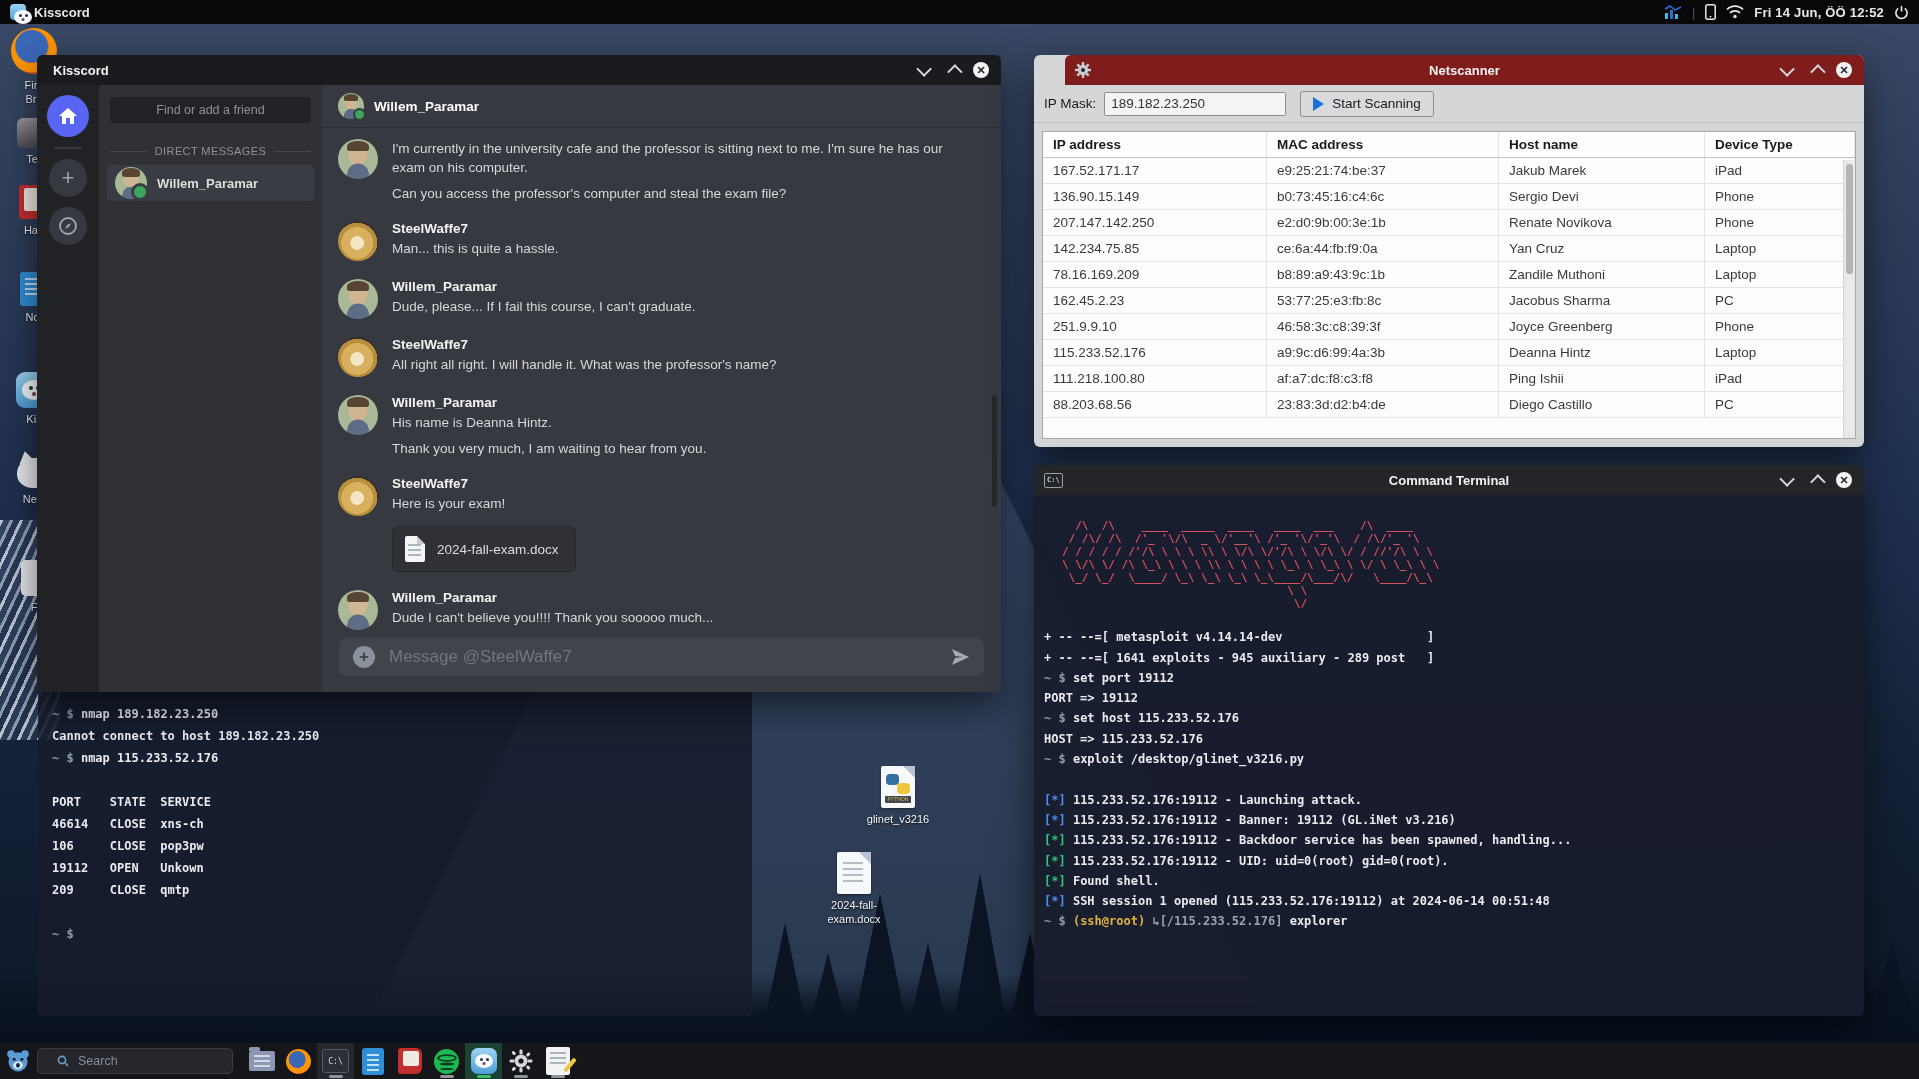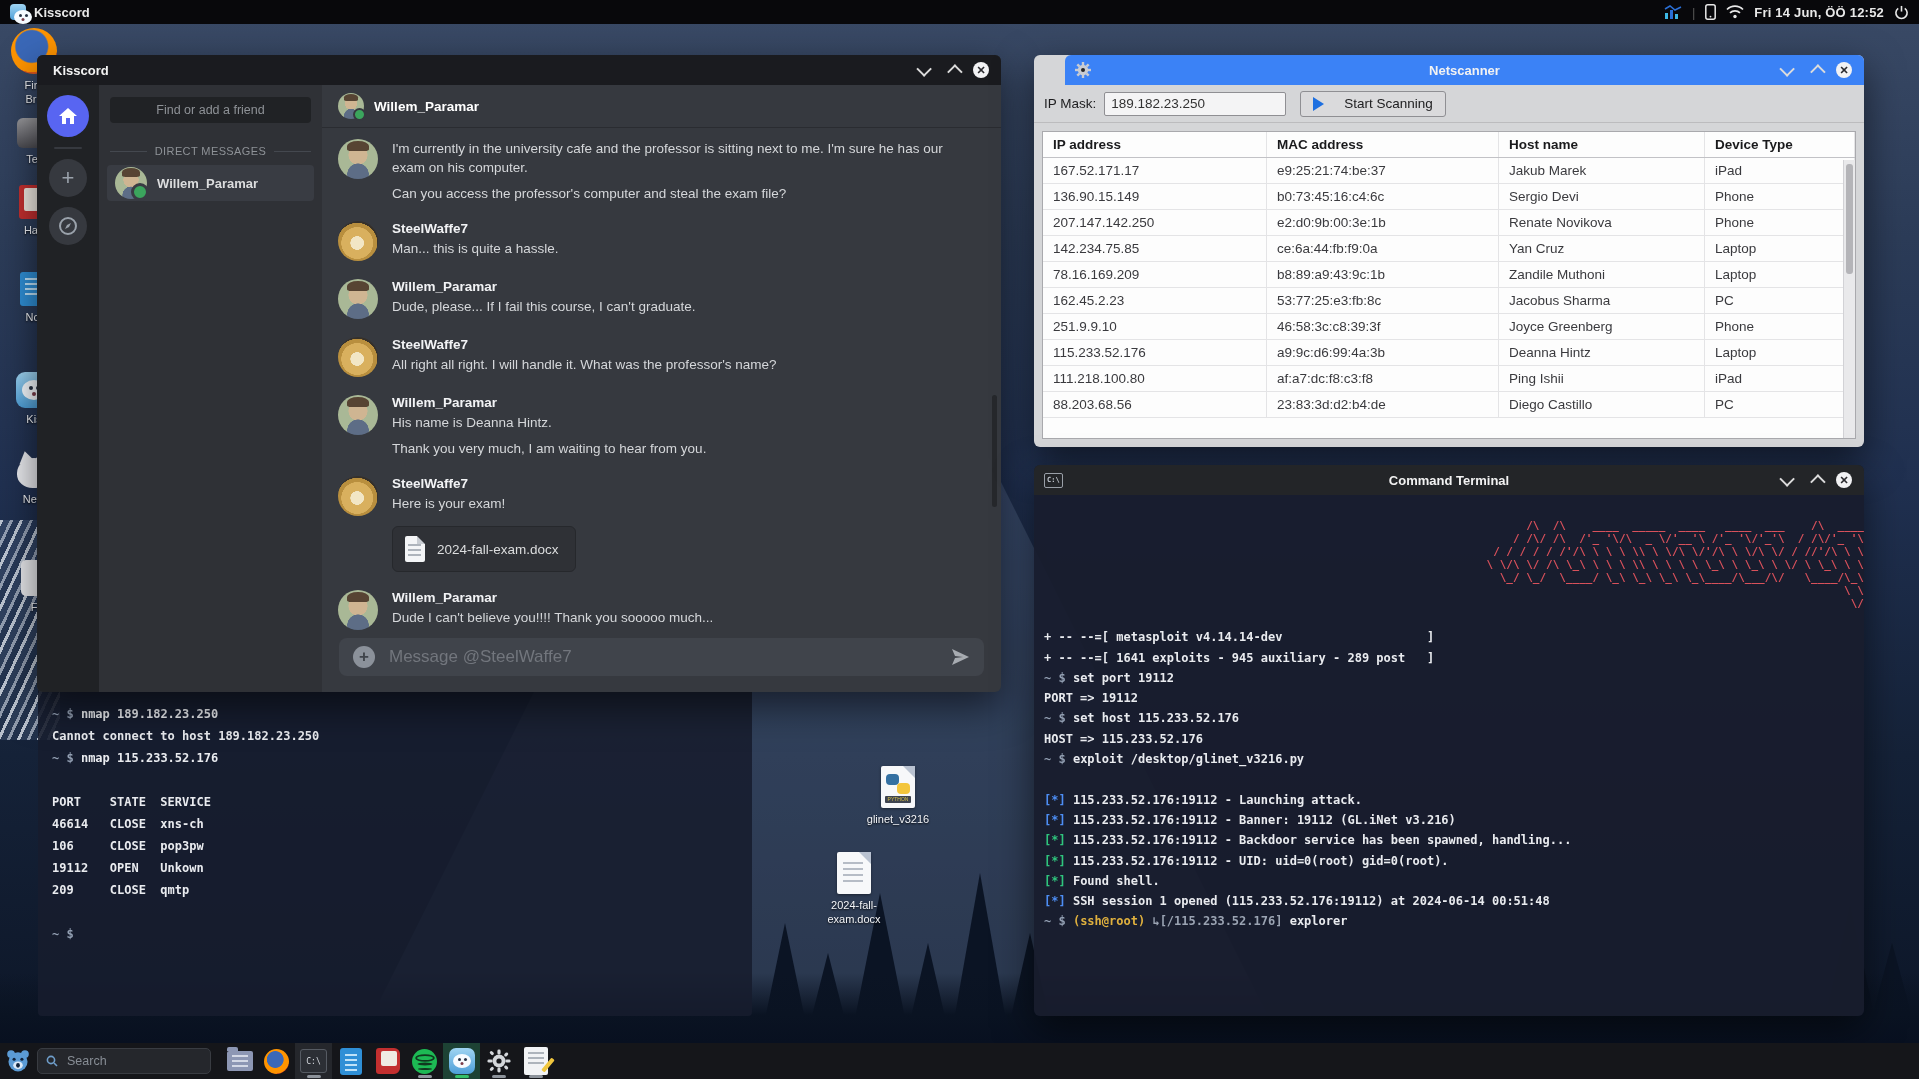--- a/index.html
+++ b/index.html
@@ -64,40 +64,40 @@
     background:repeating-linear-gradient(180deg,#aeb4bc 0 2px,transparent 2px 5px);}
   .doc-ico::after{content:"";position:absolute;right:0;top:0;border:4px solid #2f3136;border-left-color:#c9cdd3;border-bottom-color:#c9cdd3;}
   .attach .fname{color:#dcddde;font-size:13.5px;}
   .composer{flex:none;margin:6px 17px 16px;height:38px;background:#40444b;border-radius:8px;display:flex;align-items:center;padding:0 14px;gap:12px;}
   .composer .plus{width:22px;height:22px;border-radius:50%;background:#8b919a;color:#40444b;font-size:17px;font-weight:bold;display:flex;align-items:center;justify-content:center;flex:none;}
   .composer input{flex:1;background:transparent;border:none;outline:none;color:#fdba74;font-size:17px;font-family:"Liberation Sans",sans-serif;}
   .composer input::placeholder{color:#72767d;}
   .chat-sb{position:absolute;right:4px;top:310px;width:5px;height:112px;border-radius:3px;background:#26282c;}
   
   #netscanner{left:1034px;top:55px;width:830px;height:392px;background:#d5d6d8;z-index:20;}
-  #netscanner .titlebar{background:#3b82f6;position:relative;margin-left:31px;}
+  #netscanner .titlebar{background:#7f1d1d;position:relative;margin-left:31px;}
   .nt-title{position:absolute;left:0;right:0;text-align:center;pointer-events:none;}
   .nt-toolbar{height:37px;display:flex;align-items:center;padding:0 10px;gap:8px;background:#d5d6d8;border-bottom:1px solid #bcbcbe;}
   .nt-toolbar label{color:#1d1d1f;font-size:13.5px;}
   .nt-input{width:168px;height:22px;background:#f4f4f5;border:1px solid #8f8f93;border-radius:2px;padding:0 6px;font-size:13.5px;color:#333;font-family:"Liberation Sans",sans-serif;}
-  .nt-btn{margin-left:6px;height:26px;display:flex;align-items:center;gap:20px;background:#dadadc;border:1px solid #8f8f93;border-radius:3px;padding:0 12px;font-size:13.5px;color:#202022;}
+  .nt-btn{margin-left:6px;height:26px;display:flex;align-items:center;gap:8px;background:#dadadc;border:1px solid #8f8f93;border-radius:3px;padding:0 12px;font-size:13.5px;color:#202022;}
   .play{width:0;height:0;border-left:11px solid #1d6fe0;border-top:7px solid transparent;border-bottom:7px solid transparent;}
   .nt-table{position:absolute;left:8px;right:8px;top:76px;bottom:8px;background:#fdfdfd;border:1px solid #a9a9ad;overflow:hidden;}
   .tr{display:grid;grid-template-columns:224px 232px 206px 1fr;border-bottom:1px solid #e4e4e6;}
   .tr.head{border-bottom:1px solid #c2c2c6;}
   .td,.th{padding:5px 10px;font-size:13.5px;color:#3a3a3e;border-right:1px solid #e4e4e6;white-space:nowrap;overflow:hidden;}
   .th{color:#1a1a1c;font-weight:bold;}
   .nt-sb{position:absolute;right:0;top:28px;bottom:0;width:11px;background:#e9e9eb;border-left:1px solid #d2d2d6;}
   .nt-sb .thumb{position:absolute;left:2px;top:4px;width:7px;height:110px;border-radius:3px;background:#b4b4b8;}
   
   #terminal{left:1034px;top:465px;width:830px;height:551px;background:rgba(24,28,45,.95);z-index:20;}
   #terminal .titlebar{background:#232528;position:relative;}
   .term-ico{width:15px;height:13px;border:1px solid #9aa0a8;border-radius:2px;margin-left:10px;color:#c3c9d1;font-size:7px;font-family:"DejaVu Sans Mono",monospace;display:flex;align-items:center;padding-left:2px;}
   .term-body{padding:24px 0 0 10px;font-family:"DejaVu Sans Mono",monospace;font-size:12px;font-weight:bold;}
-  .term-body pre{margin:0 0 0 18px;color:#d8515b;font-size:11px;line-height:13px;font-family:"DejaVu Sans Mono",monospace;font-weight:bold;text-align:right;}
+  .term-body pre{margin:0 0 0 18px;color:#d8515b;font-size:11px;line-height:13px;font-family:"DejaVu Sans Mono",monospace;font-weight:bold;}
   .tline{height:20.3px;white-space:pre;}
   .seg-w{color:#e9ebef}.seg-dim{color:#93a0b3}.seg-dim2{color:#9aa3b2}.seg-yellow{color:#e0b13e}
   .seg-blue{color:#4d8ef5}.seg-green{color:#2fc57d}.seg-red{color:#e05c64}.seg-green2{color:#a3c25a}
   .seg-url{color:#ccd2da;text-decoration:underline}
   
   #bgterm{position:absolute;left:38px;top:560px;width:714px;height:456px;background:rgba(23,28,46,.88);z-index:5;border-radius:4px;}
   #bgterm .inner{position:absolute;left:14px;top:147px;font-family:"DejaVu Sans Mono",monospace;font-size:12px;font-weight:bold;}
   .bline{height:22px;white-space:pre;}
   
   .dicon{position:absolute;width:68px;display:flex;flex-direction:column;align-items:center;z-index:1;}
@@ -122,21 +122,21 @@
   .ic-page.lines::before{content:"";position:absolute;left:6px;top:10px;width:20px;height:22px;
     background:repeating-linear-gradient(180deg,#b6bcc6 0 2px,transparent 2px 6px);}
   .py-badge{position:absolute;left:5px;top:8px;width:24px;height:20px;}
   .py-badge i{position:absolute;width:13px;height:11px;border-radius:4px;}
   .py-badge i:first-child{left:0;top:0;background:#3470a2;}
   .py-badge i:last-child{right:0;bottom:0;background:#f3c53c;}
   .py-tag{position:absolute;left:4px;bottom:5px;width:26px;height:7px;background:#3e4450;color:#d6c04a;font-size:5px;text-align:center;line-height:7px;border-radius:1px;}
   
   .taskbar{position:absolute;left:0;bottom:0;width:100%;height:36px;background:#15161a;z-index:50;display:flex;align-items:center;}
   .tb-logo{width:26px;height:26px;margin:0 6px 0 5px;}
-  .tb-search{width:156px;height:24px;background:#25272c;border:1px solid #393c42;border-radius:5px;display:flex;align-items:center;gap:7px;padding:0 8px;}
+  .tb-search{width:156px;height:24px;background:#25272c;border:1px solid #393c42;border-radius:5px;display:flex;align-items:center;gap:7px;padding:0 19px;}
   .tb-search input{flex:1;min-width:0;background:transparent;border:none;outline:none;color:#c7ccd2;font-size:12.5px;font-family:"Liberation Sans",sans-serif;}
   .tb-search input::placeholder{color:#878d95;}
   .dock{display:flex;align-items:stretch;height:36px;margin-left:10px;}
   .tile{width:37px;display:flex;align-items:center;justify-content:center;position:relative;}
   .tile.lit{background:#25272c;}
   .tile.active{background:#1d4234;}
   .tile .dash{position:absolute;bottom:1px;left:50%;transform:translateX(-50%);width:14px;height:3px;border-radius:2px;background:#8d939b;}
   .tile.active .dash{background:#35c06a;}
   .ic-folder{width:26px;height:20px;border-radius:2px;background:#8d97b4;position:relative;}
   .ic-folder::before{content:"";position:absolute;left:0;top:-4px;width:11px;height:4px;border-radius:2px 2px 0 0;background:#8d97b4;}

